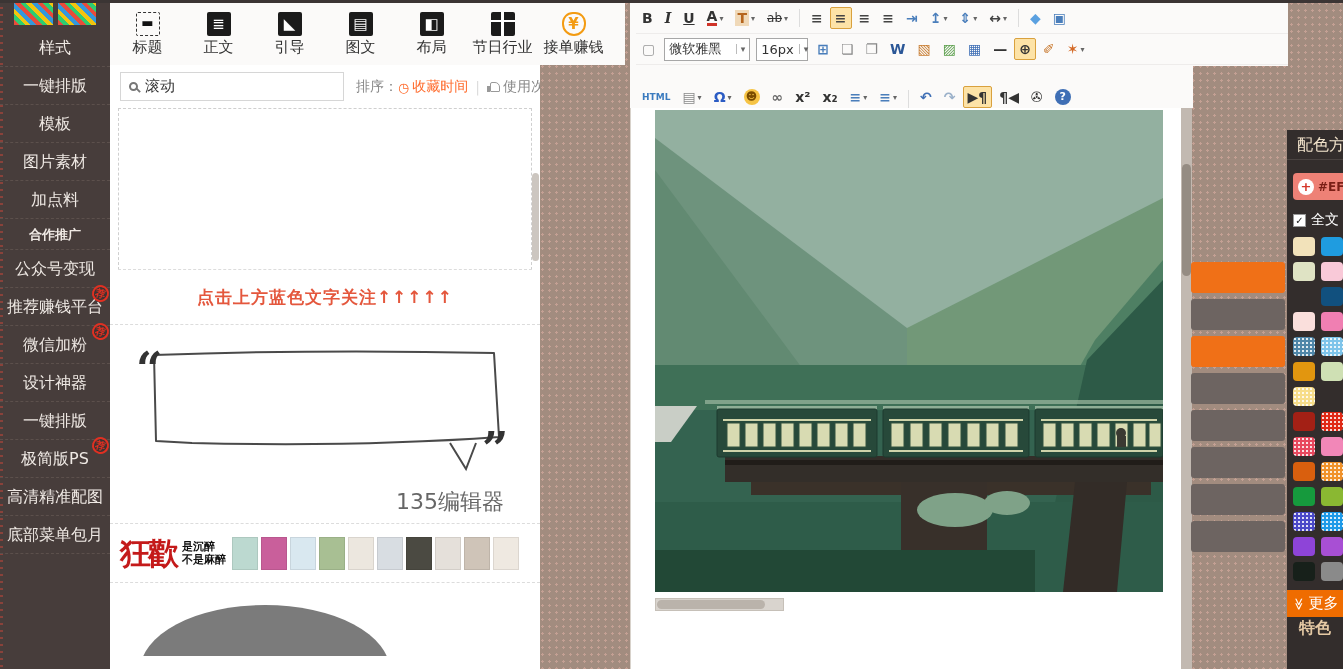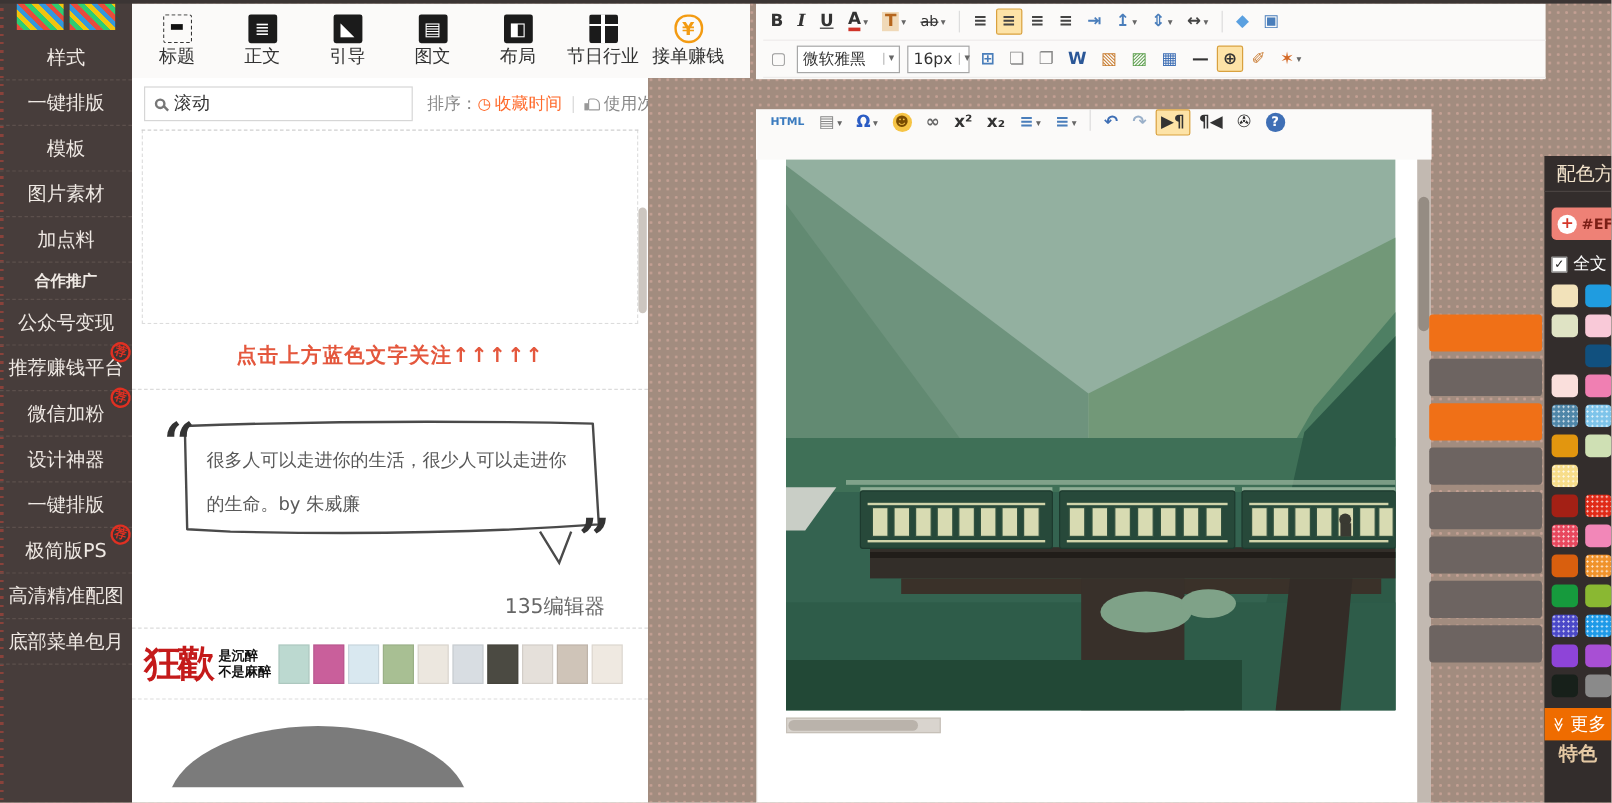--- a/index.html
+++ b/index.html
@@ -55,35 +55,35 @@
   .sic.thumbs-up-icon { width:10px; height:10px; border:1px solid #999; border-radius:2px 5px 1px 1px; position:relative; display:inline-block; }
   .sic.thumbs-up-icon::before { content:""; position:absolute; left:-4px; bottom:-1px; width:3px; height:6px; background:#999; }
   .scrollbox { margin:2px 8px 0; border:1px dashed #cfcfcf; height:162px; overflow:hidden; text-align:center; cursor:pointer; }
   .sline { font-size:20px; font-weight:bold; line-height:29px; color:var(--c,#999); white-space:nowrap; }
   .scrollbox .sline:first-child { margin-top:-14px; }
   .widget { border-bottom:1px dashed #dcdcdc; }
   .follow { height:55px; line-height:55px; text-align:center; color:#e4573d; font-weight:bold; font-size:17px; cursor:pointer; letter-spacing:1px; }
   .quotewidget { position:relative; height:199px; cursor:pointer; }
   .quotewidget svg { position:absolute; left:10px; top:12px; }
   .quotetext { position:absolute; left:62px; top:40px; width:300px; font-size:15px; color:#595959; line-height:37px; }
-  .quoteattr { position:absolute; right:36px; bottom:6px; font-size:17px; color:#666; }
+  .quoteattr { position:absolute; right:36px; bottom:6px; font-size:22px; color:#666; }
   .bannerwidget { height:59px; display:flex; align-items:center; padding:0 10px; gap:6px; cursor:pointer; }
   .ban-big { color:#c41a1a; font-weight:900; font-size:31px; letter-spacing:-3px; font-family:"DejaVu Serif","Liberation Serif",serif; line-height:34px; }
   .ban-col { font-size:11px; font-weight:bold; color:#111; line-height:13px; white-space:nowrap; }
   .thumbstrip { display:flex; gap:3px; }
   .thumb { width:26px; height:33px; background:var(--c,#ccc); border:1px solid rgba(0,0,0,.08); }
   .ellipsewidget { position:relative; height:73px; overflow:hidden; cursor:pointer; }
   .ellipse { position:absolute; left:30px; top:22px; width:250px; height:132px; border-radius:50%; background:#7b7b7b; }
   .panelscroll { position:absolute; right:1px; top:108px; width:7px; height:88px; background:#ccc6c0; border-radius:4px; }
 
   
   .edtool { position:absolute; left:630px; top:3px; width:658px; height:63px; background:#fbfaf9; z-index:6; padding-left:6px; }
   .trow { height:31px; display:flex; align-items:center; border-bottom:1px solid #eeeceb; }
   .edtool3 { position:absolute; left:630px; top:66px; width:563px; height:42px; background:#fbfaf9; z-index:6;
-             display:flex; align-items:flex-start; padding-left:6px;margin-top:25px; }
+             display:flex; align-items:flex-end; padding-left:6px; }
   .titem { display:inline-flex; align-items:center; padding:2px 4px; margin:0 1px; font-size:14px;
            color:var(--c,#444); cursor:pointer; border:1px solid transparent; border-radius:2px; height:22px; white-space:nowrap; }
   .titem.active { background:#fde3a7; border-color:#d9a13e; }
   .titem .tg { font-weight:bold; }
   .titem[data-name="italic-icon"] .tg { font-style:italic; font-family:"DejaVu Serif",serif; }
   .titem[data-name="underline-icon"] .tg { text-decoration:underline; }
   .titem[data-name="strikethrough-icon"] .tg { text-decoration:line-through; font-weight:normal; font-size:12px; }
   .titem[data-name="font-color-icon"] .tg { border-bottom:3px solid #d03328; line-height:13px; }
   .titem[data-name="highlight-color-icon"] .tg { background:#f0d9b8; padding:0 2px; }
   .titem[data-name="html-source-icon"] .tg { font-size:9px; color:#3b7bbf; letter-spacing:0; }
@@ -262,21 +262,20 @@
 
     <div class="follow widget" data-name="style-item-follow-hint">点击上方蓝色文字关注↑↑↑↑↑</div>
 
     <div class="quotewidget widget" data-name="style-item-quote-bubble">
       <svg width="408" height="150" viewBox="0 0 408 150" data-name="quote-bubble-frame">
         <path d="M34,18 Q200,12 374,16 L379,100 Q240,110 72,106 L36,104 Z" fill="none" stroke="#4a4a4a" stroke-width="2" stroke-linejoin="round"></path>
         <path d="M330,106 L346,132 L356,106" fill="#fff" stroke="#4a4a4a" stroke-width="2"></path>
         <text x="16" y="48" font-size="46" font-family="DejaVu Serif,serif" fill="#333" font-weight="bold">“</text>
         <text x="362" y="128" font-size="46" font-family="DejaVu Serif,serif" fill="#333" font-weight="bold">”</text>
       </svg>
-      <div class="quotetext" data-name="quote-text">很多人可以走进你的生活，很少人可以走进你的生命。by 朱威廉</div>
       <div class="quoteattr" data-name="quote-attribution">135编辑器</div>
     </div>
 
     <div class="bannerwidget widget" data-name="style-item-banner">
       <span class="ban-big" data-name="banner-title">狂歡</span>
       <span class="ban-col" data-name="banner-subtitle">
         <span>是沉醉</span><br>
         <span>不是麻醉</span>
       </span>
       <span class="thumbstrip" data-name="banner-thumbnails">

